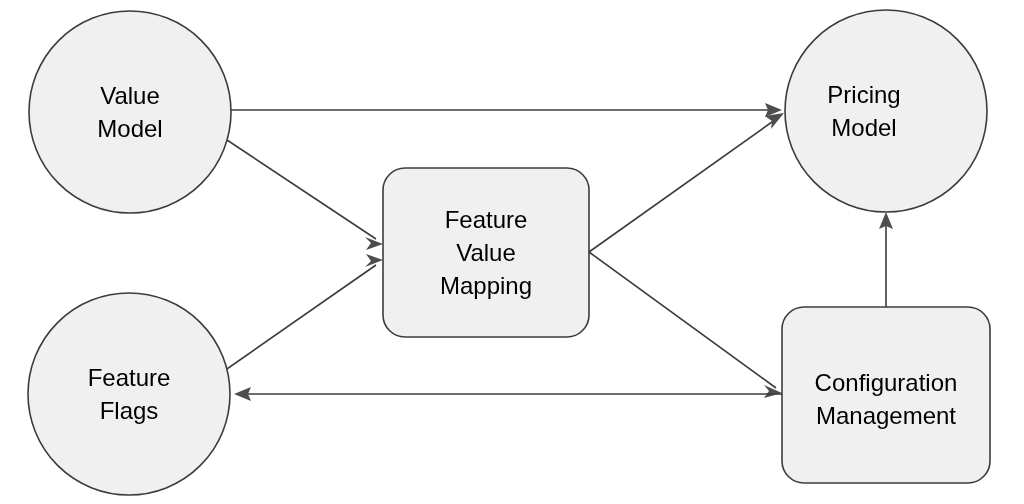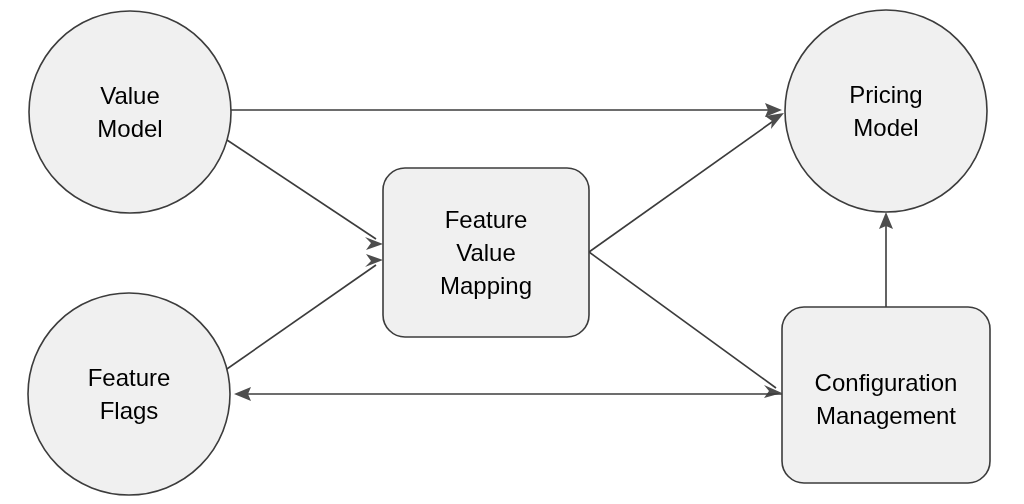--- a/index.html
+++ b/index.html
@@ -101,21 +101,21 @@
       <circle class="shape-fill" cx="886" cy="111" r="101"></circle>
       <circle class="shape-fill" cx="129" cy="394" r="101"></circle>
       <rect class="shape-fill" x="383" y="168" width="206" height="169" rx="22" ry="22"></rect>
       <rect class="shape-fill" x="782" y="307" width="208" height="176" rx="22" ry="22"></rect>
     </g>
   </svg>
 
   <div class="node-label" style="left:30px; top:79px; width:200px;">Value
 Model</div>
 
-  <div class="node-label" style="left:786px; top:78px; width:200px;text-align:center;">Pricing
+  <div class="node-label" style="left:764px; top:78px; width:200px;text-align:center;">Pricing
 Model</div>
 
   <div class="node-label" style="left:29px; top:361px; width:200px;">Feature
 Flags</div>
 
   <div class="node-label" style="left:383px; top:203px; width:206px;">Feature
 Value
 Mapping</div>
 
   <div class="node-label" style="left:777px; top:366px; width:218px;">Configuration

